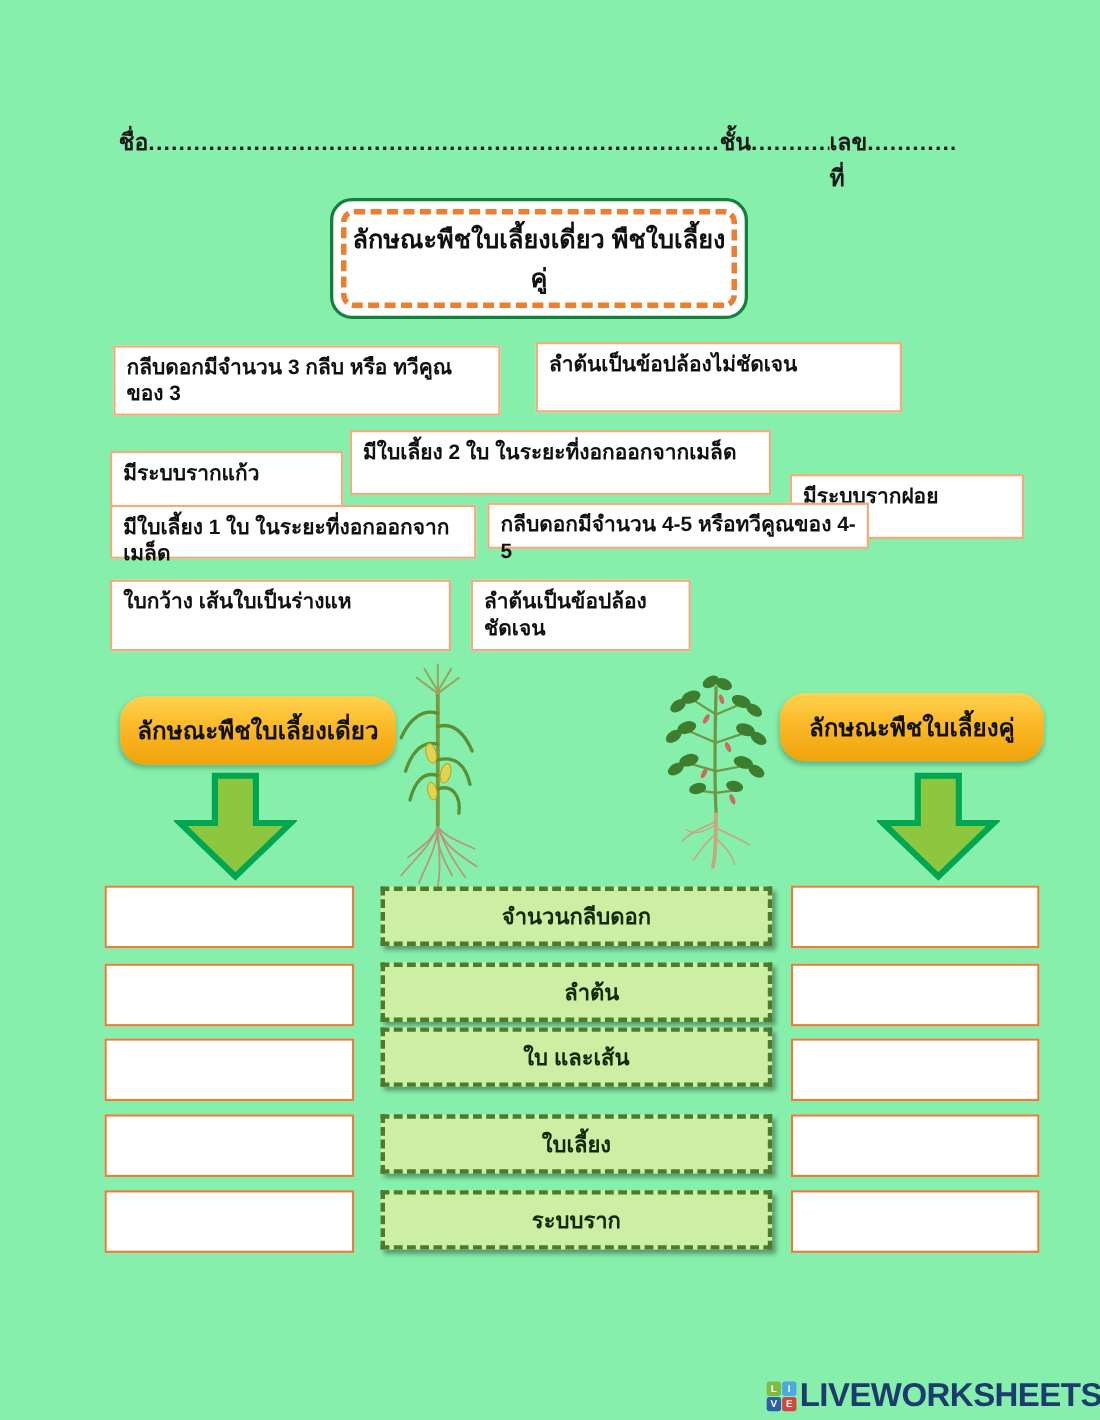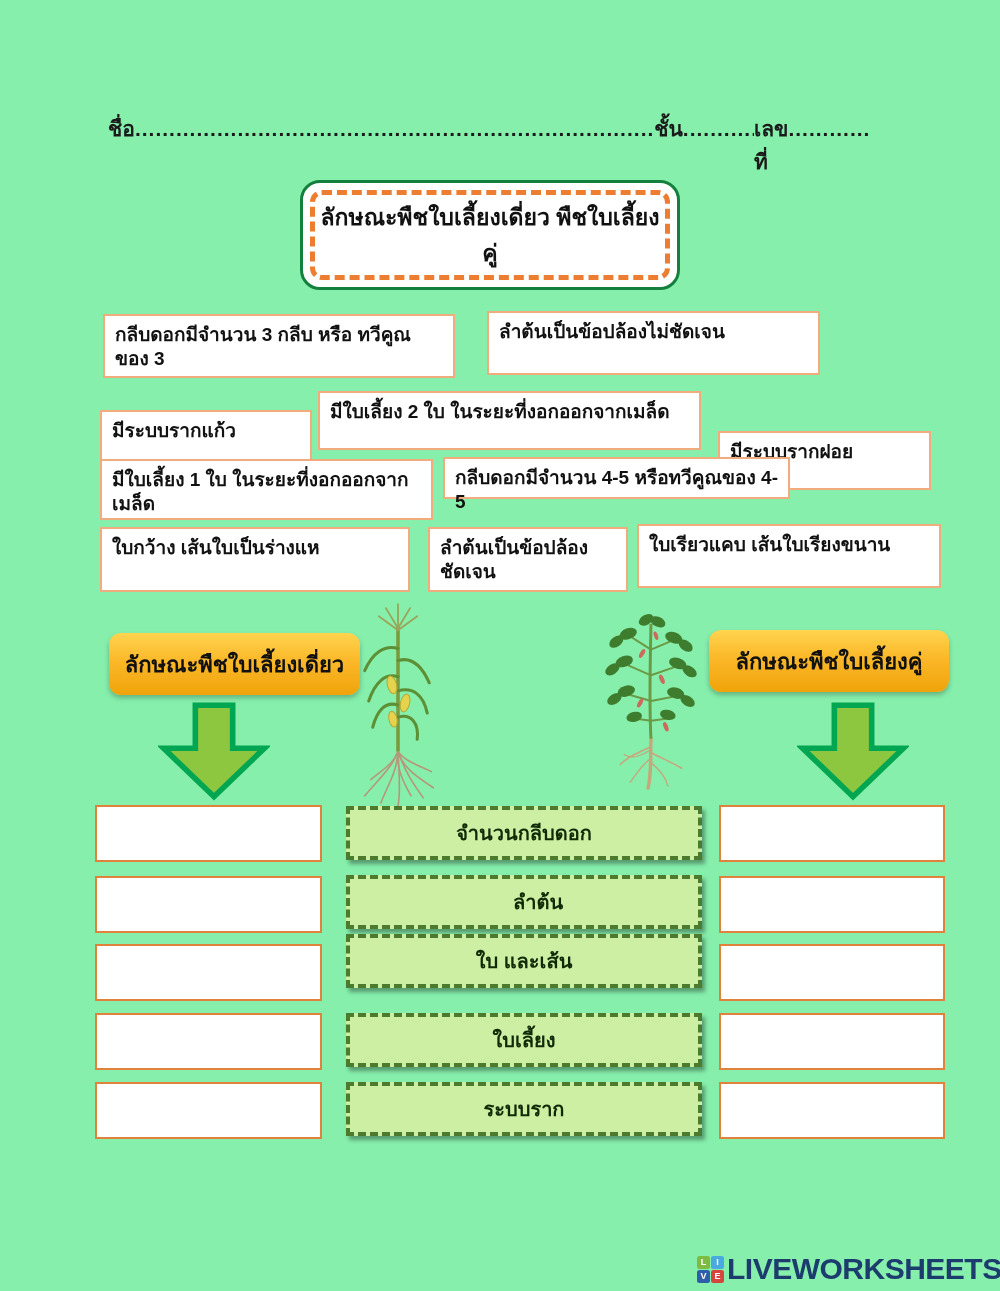--- a/index.html
+++ b/index.html
@@ -28,21 +28,21 @@
     display:flex; align-items:center; justify-content:center;
     font-size:23px; font-weight:bold; color:#111; text-align:center;
   }
   
   .stmt {
     position:absolute; background:#fff; border:2px solid #F0AC7C;
     padding:7px 10px 0 10px; font-size:19px; font-weight:bold; color:#111; line-height:1.25;
   }
   
   .cat-label {
-    position:absolute; height:62px; border-radius:12px;
+    position:absolute; height:62px; border-radius:23px;
     background:linear-gradient(180deg,#FFD44F 0%,#FBB829 45%,#F0A30A 100%);
     box-shadow:0 3px 5px rgba(0,0,0,0.25);
     display:flex; align-items:center; justify-content:center;
     font-size:22px; font-weight:bold; color:#111;
   }
   
   .arrow-wrap { position:absolute; width:112px; height:106px; }
   .plant-wrap { position:absolute; }
   
   .row-label {
@@ -93,25 +93,24 @@
 
   <div class="title-outer">
     <div class="title-inner">ลักษณะพืชใบเลี้ยงเดี่ยว พืชใบเลี้ยงคู่</div>
   </div>
 
   <div class="stmt" style="left:103px; top:314px; width:352px; height:64px;">กลีบดอกมีจำนวน 3 กลีบ หรือ  ทวีคูณของ 3</div>
   <div class="stmt" style="left:487px; top:311px; width:333px; height:64px;">ลำต้นเป็นข้อปล้องไม่ชัดเจน</div>
   <div class="stmt" style="left:100px; top:389px; width:212px; height:59px;margin-top:21px;">มีระบบรากแก้ว</div>
   <div class="stmt" style="left:318px; top:391px; width:383px; height:59px;">มีใบเลี้ยง 2 ใบ ในระยะที่งอกออกจากเมล็ด</div>
   <div class="stmt" style="left:718px; top:389px; width:213px; height:59px;margin-top:42px;">มีระบบรากฝอย</div>
-  <div class="stmt" style="left:100px; top:459px; width:333px; height:61px;">มีใบเลี้ยง 1 ใบ ในระยะที่งอกออกจากเมล็ด</div>
+  <div class="stmt" style="left:100px; top:459px; width:333px; height:49px;">มีใบเลี้ยง 1 ใบ ในระยะที่งอกออกจากเมล็ด</div>
   <div class="stmt" style="left:443px; top:457px; width:347px; height:42px;">กลีบดอกมีจำนวน 4-5 หรือทวีคูณของ 4-5</div>
   <div class="stmt" style="left:100px; top:527px; width:310px; height:65px;">ใบกว้าง เส้นใบเป็นร่างแห</div>
   <div class="stmt" style="left:428px; top:527px; width:200px; height:65px;">ลำต้นเป็นข้อปล้องชัดเจน</div>
-  <div class="stmt" style="left:637px; top:524px; width:304px; height:64px;">ใบเรียวแคบ เส้นใบเรียงขนาน</div>
 
   <div class="cat-label" style="left:109px; top:633px; width:251px;">
     <span>ลักษณะพืชใบเลี้ยงเดี่ยว</span>
   </div>
   <div class="cat-label" style="left:709px; top:630px; width:240px;">
     <span>ลักษณะพืชใบเลี้ยงคู่</span>
   </div>
 
   <div class="plant-wrap" style="left:352px; top:598px; width:92px; height:212px;">
     <svg width="92" height="212" viewBox="0 0 90 210">

